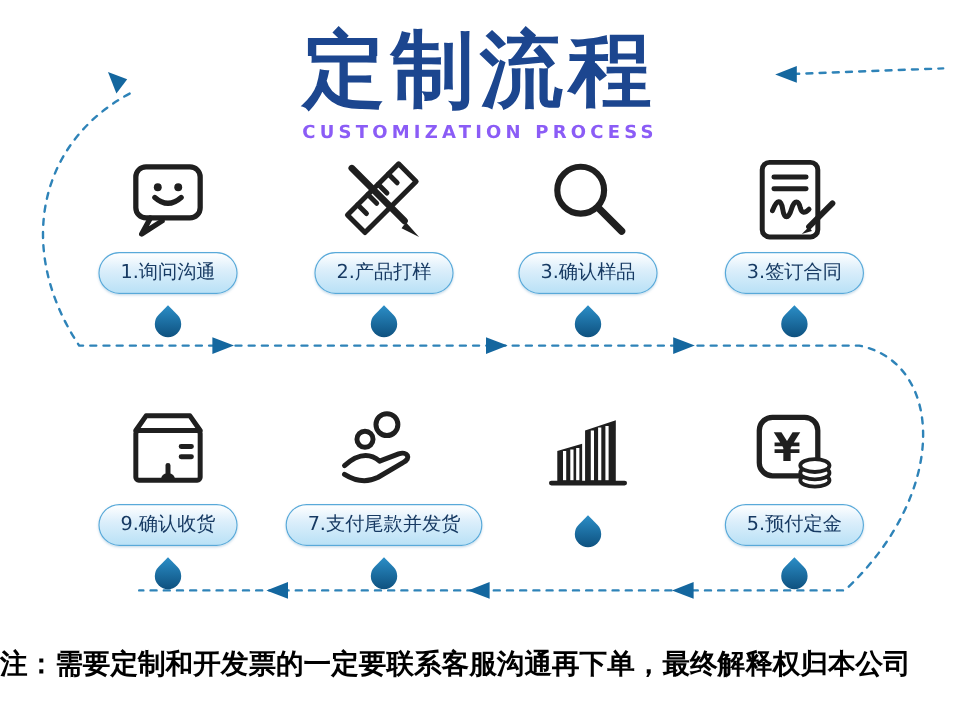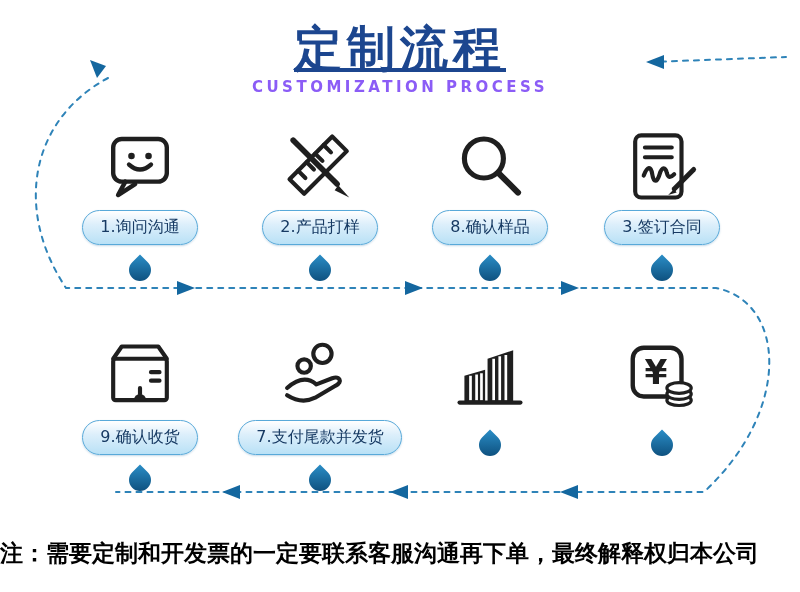--- a/index.html
+++ b/index.html
@@ -1,20 +1,20 @@
 <!DOCTYPE html>
 <html><head>
 <meta charset="utf-8">
 <style>
   html,body{margin:0;padding:0;background:#fff;}
   body{font-family:"DejaVu Sans","Liberation Sans",sans-serif;}
   .stage{position:relative;width:800px;height:592px;background:#fff;overflow:hidden;}
   .flow{position:absolute;inset:0;}
   .hdr{position:absolute;top:22px;left:0;right:0;text-align:center;}
-  .hdr h1{margin:0;font-size:48px;line-height:1.1;font-weight:900;color:#1c468f;letter-spacing:5px;text-decoration:underline;}
+  .hdr h1{margin:0;font-size:69px;line-height:1.1;font-weight:900;color:#1c468f;letter-spacing:5px;}
   .hdr .sub{margin-top:3px;font-size:15px;font-weight:700;color:#8b5cf6;letter-spacing:3.5px;}
   .step{position:absolute;width:200px;text-align:center;}
   .r1{top:124px}.r2{top:334px}
   .c1{left:40px}.c2{left:220px}.c3{left:390px}.c4{left:562px}
   .icon{height:86px;display:flex;align-items:center;justify-content:center;}
   .icon svg{width:78px;height:78px;}
   .pill{display:inline-block;min-width:78px;padding:6px 17px;border:1px solid #58a9d9;border-radius:999px;
         background:linear-gradient(180deg,#ffffff 0%,#ddeffb 40%,#b9e1f6 100%);
         font-size:16px;font-weight:400;color:#173a63;white-space:nowrap;
         box-shadow:0 1px 2px rgba(60,130,180,.3);}
@@ -90,21 +90,21 @@
 
   <div class="step r1 c3">
     <div class="icon">
       <svg viewBox="0 0 64 64">
         <g fill="none" stroke="#1f1f1f" stroke-linecap="round">
           <circle cx="27" cy="25" r="16" stroke-width="4.2"></circle>
           <path d="M39 37 L55 53" stroke-width="5"></path>
         </g>
       </svg>
     </div>
-    <div class="pill">8.确认样品</div>
+    <div class="pill">3.确认样品</div>
     <div class="drop-wrap">
         <div class="drop"></div>
       </div>
   </div>
 
   <div class="step r1 c4">
     <div class="icon">
       <svg viewBox="0 0 64 64">
         <g fill="none" stroke="#1f1f1f" stroke-width="3.4" stroke-linecap="round" stroke-linejoin="round">
           <rect x="10" y="6" width="38" height="51" rx="5"></rect>
@@ -177,19 +177,20 @@
       <svg viewBox="0 0 64 64">
         <rect x="8" y="8" width="40" height="40" rx="9" fill="none" stroke="#1f1f1f" stroke-width="3.6"></rect>
         <text x="27" y="38" text-anchor="middle" font-size="27" font-weight="bold" fill="#1f1f1f" font-family="DejaVu Sans, sans-serif">¥</text>
         <g fill="#ffffff" stroke="#1f1f1f" stroke-width="2.6">
           <ellipse cx="46" cy="51" rx="10" ry="4.4"></ellipse>
           <ellipse cx="46" cy="46" rx="10" ry="4.4"></ellipse>
           <ellipse cx="46" cy="41" rx="10" ry="4.4"></ellipse>
         </g>
       </svg>
     </div>
+    <div class="pill">5.预付定金</div>
     <div class="drop-wrap">
         <div class="drop"></div>
       </div>
   </div>
 
   <p class="note">注：需要定制和开发票的一定要联系客服沟通再下单，最终解释权归本公司</p>
 </div>
 
 </body></html>

